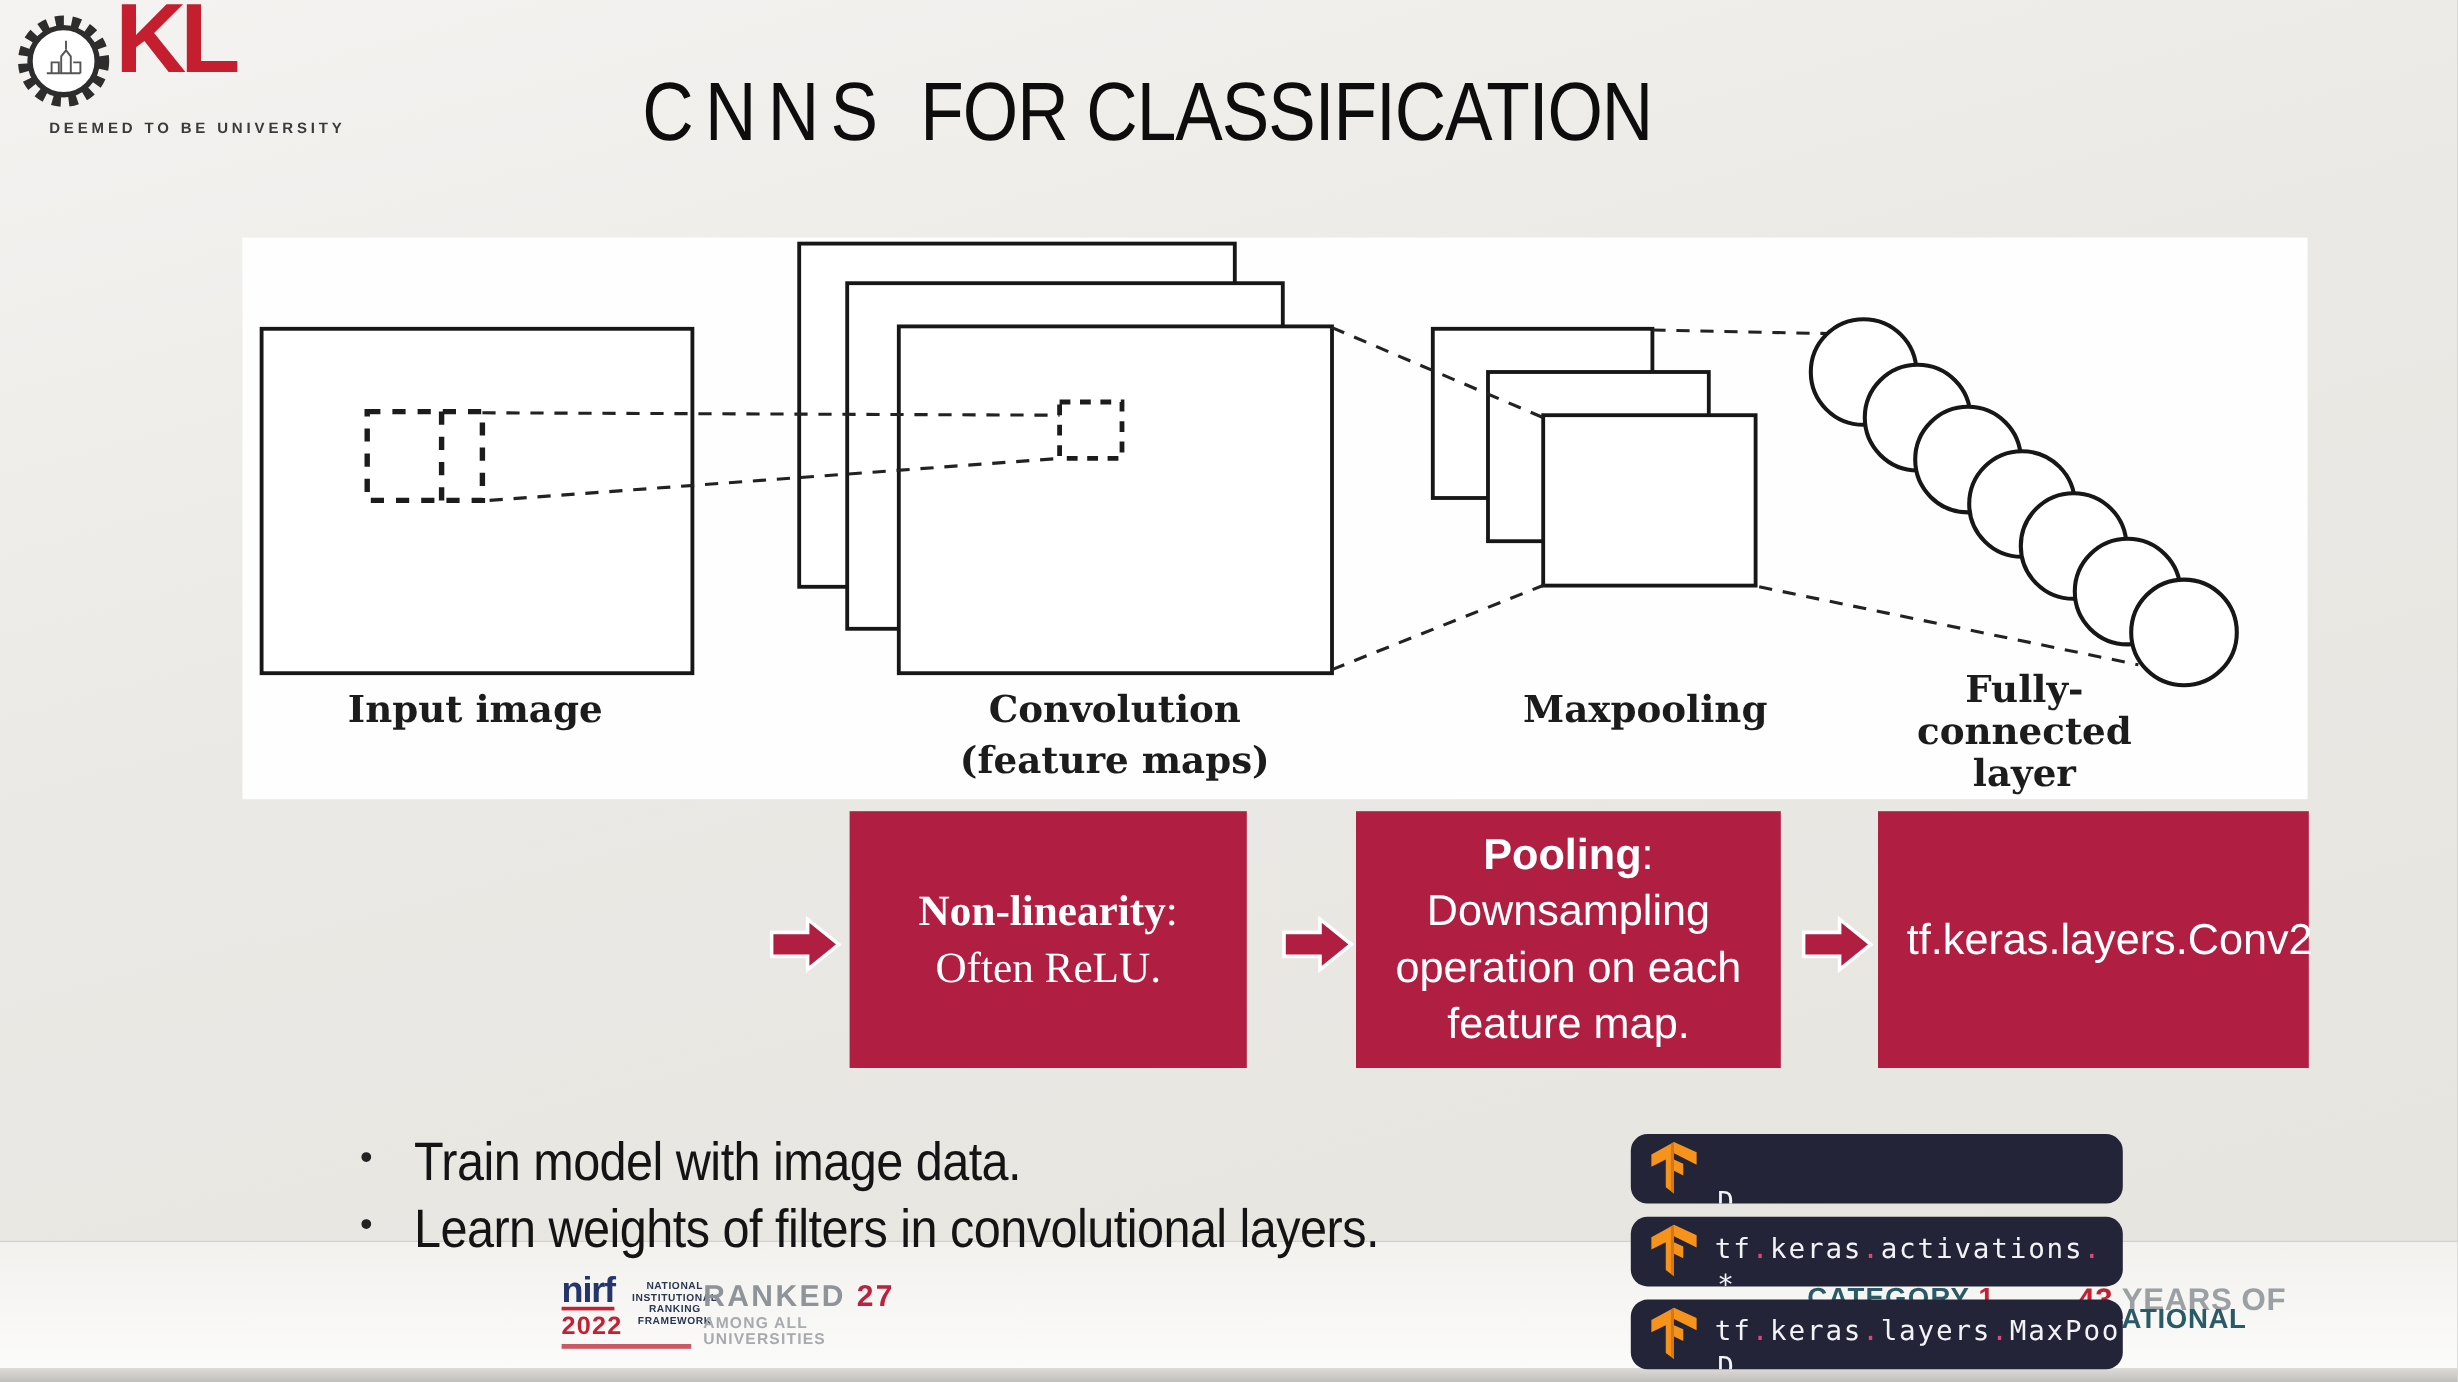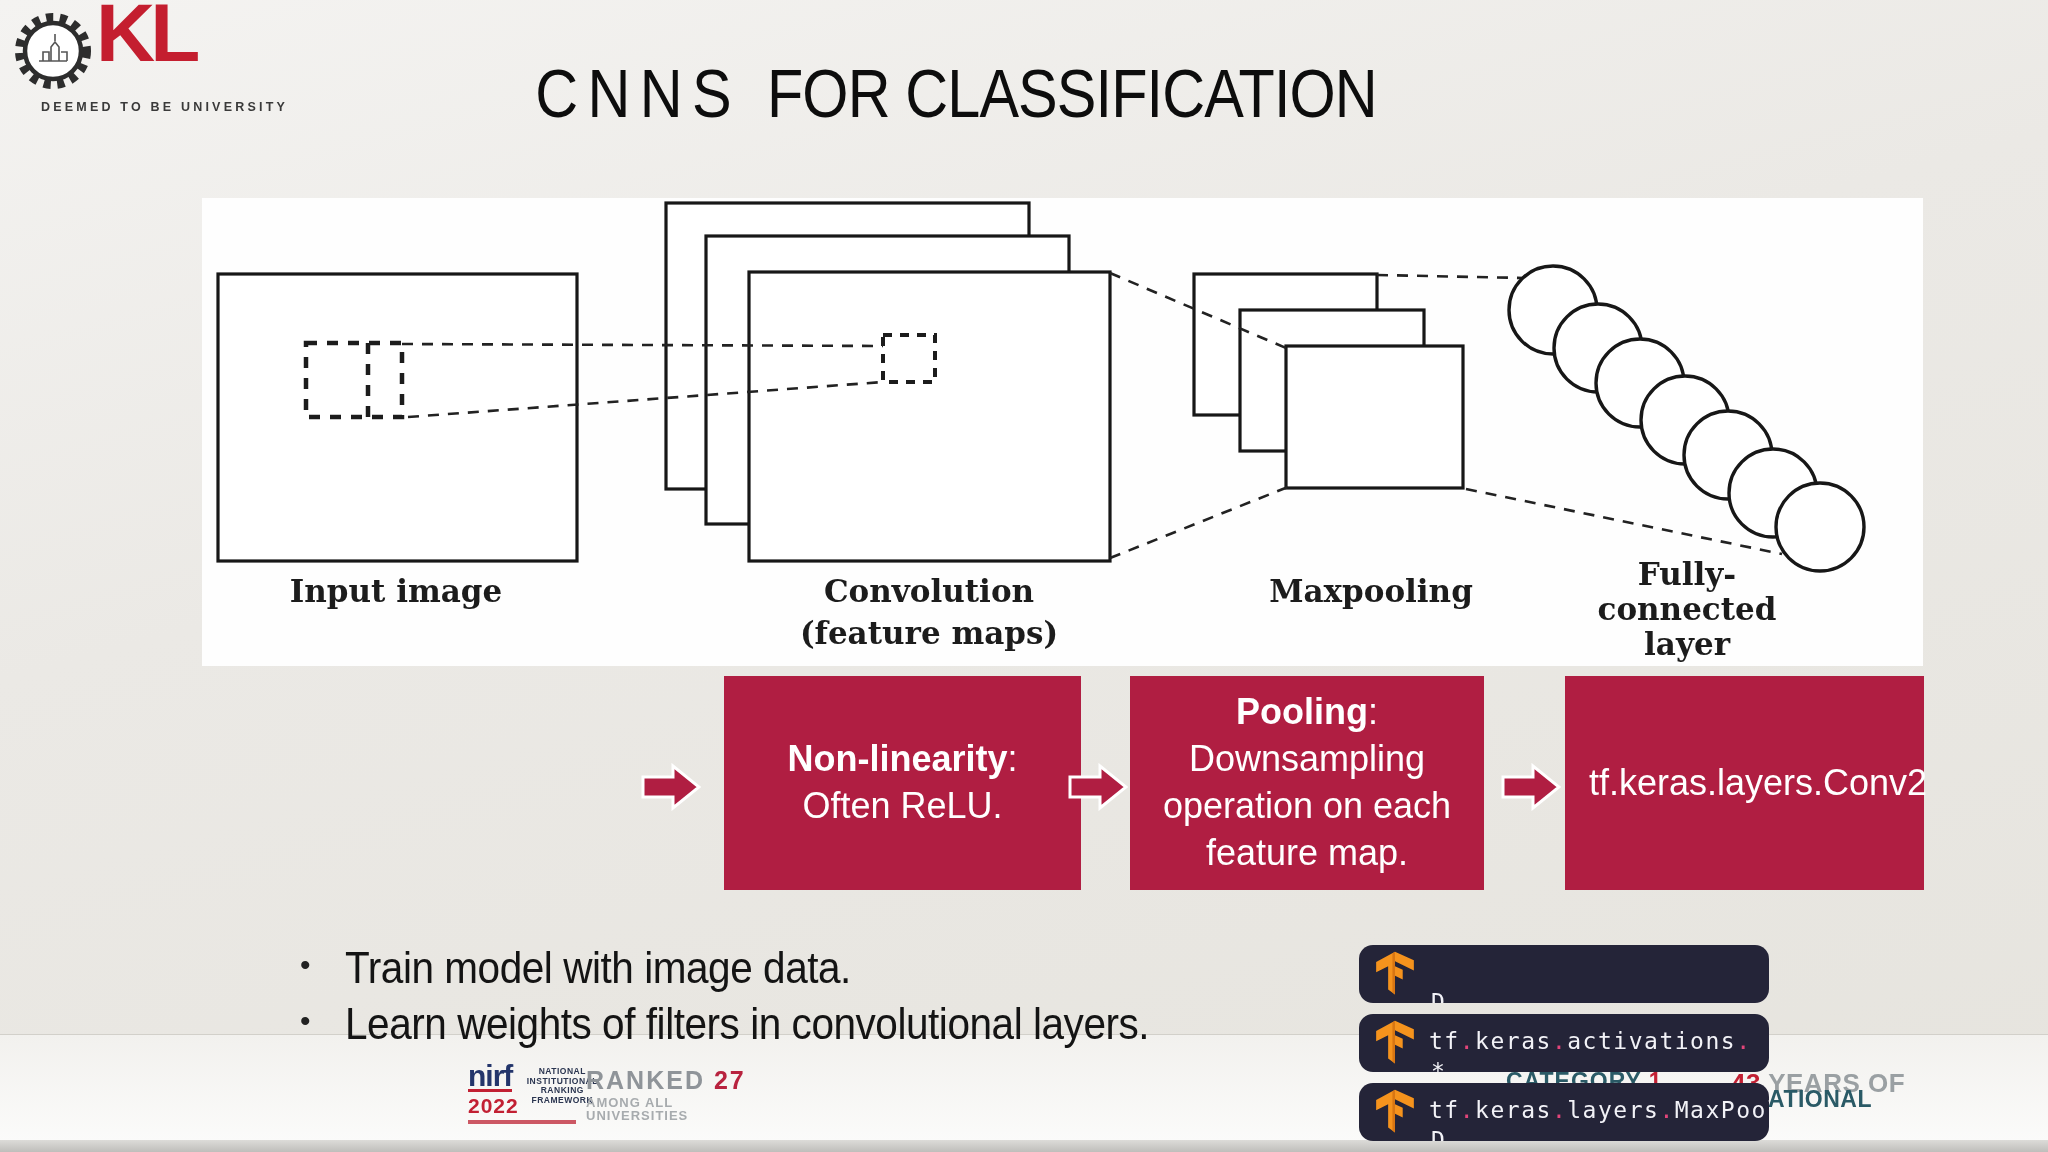--- a/index.html
+++ b/index.html
@@ -27,21 +27,21 @@
   .panel svg{display:block;}
   .dlabel{font-family:"DejaVu Serif",serif;font-weight:bold;font-size:31px;fill:#1c1c1c;}
 
   
   .pbox{position:absolute;top:676px;height:214px;background:#b01e42;color:#fff;
     display:flex;flex-direction:column;justify-content:center;text-align:center;
     font-size:36px;line-height:1.3;padding:0 24px;box-sizing:border-box;}
   .pbox b{font-weight:700;display:inline;}
   .pbox .ptext b,.pbox .ptext span{display:inline;}
   #pbox1{left:268px;width:369px;}
-  #pbox2{left:724px;width:357px;}
+  #pbox2{left:708px;width:331px;font-family:Liberation Serif, serif;}
   #pbox3{left:1130px;width:354px;}
   #pbox4{left:1565px;width:359px;}
   .parrow{position:absolute;top:763px;width:60px;height:48px;}
   #arrow1{left:641px;} #arrow2{left:1068px;} #arrow3{left:1501px;}
 
   
   .bullets{position:absolute;left:300px;top:942px;width:1200px;z-index:2;}
   .bullet-row{display:flex;align-items:flex-start;margin-bottom:4px;height:52px;}
   .bdot{font-size:30px;color:#222;margin:6px 34px 0 0;}
   .btext{font-size:45px;color:#141414;letter-spacing:-.5px;

